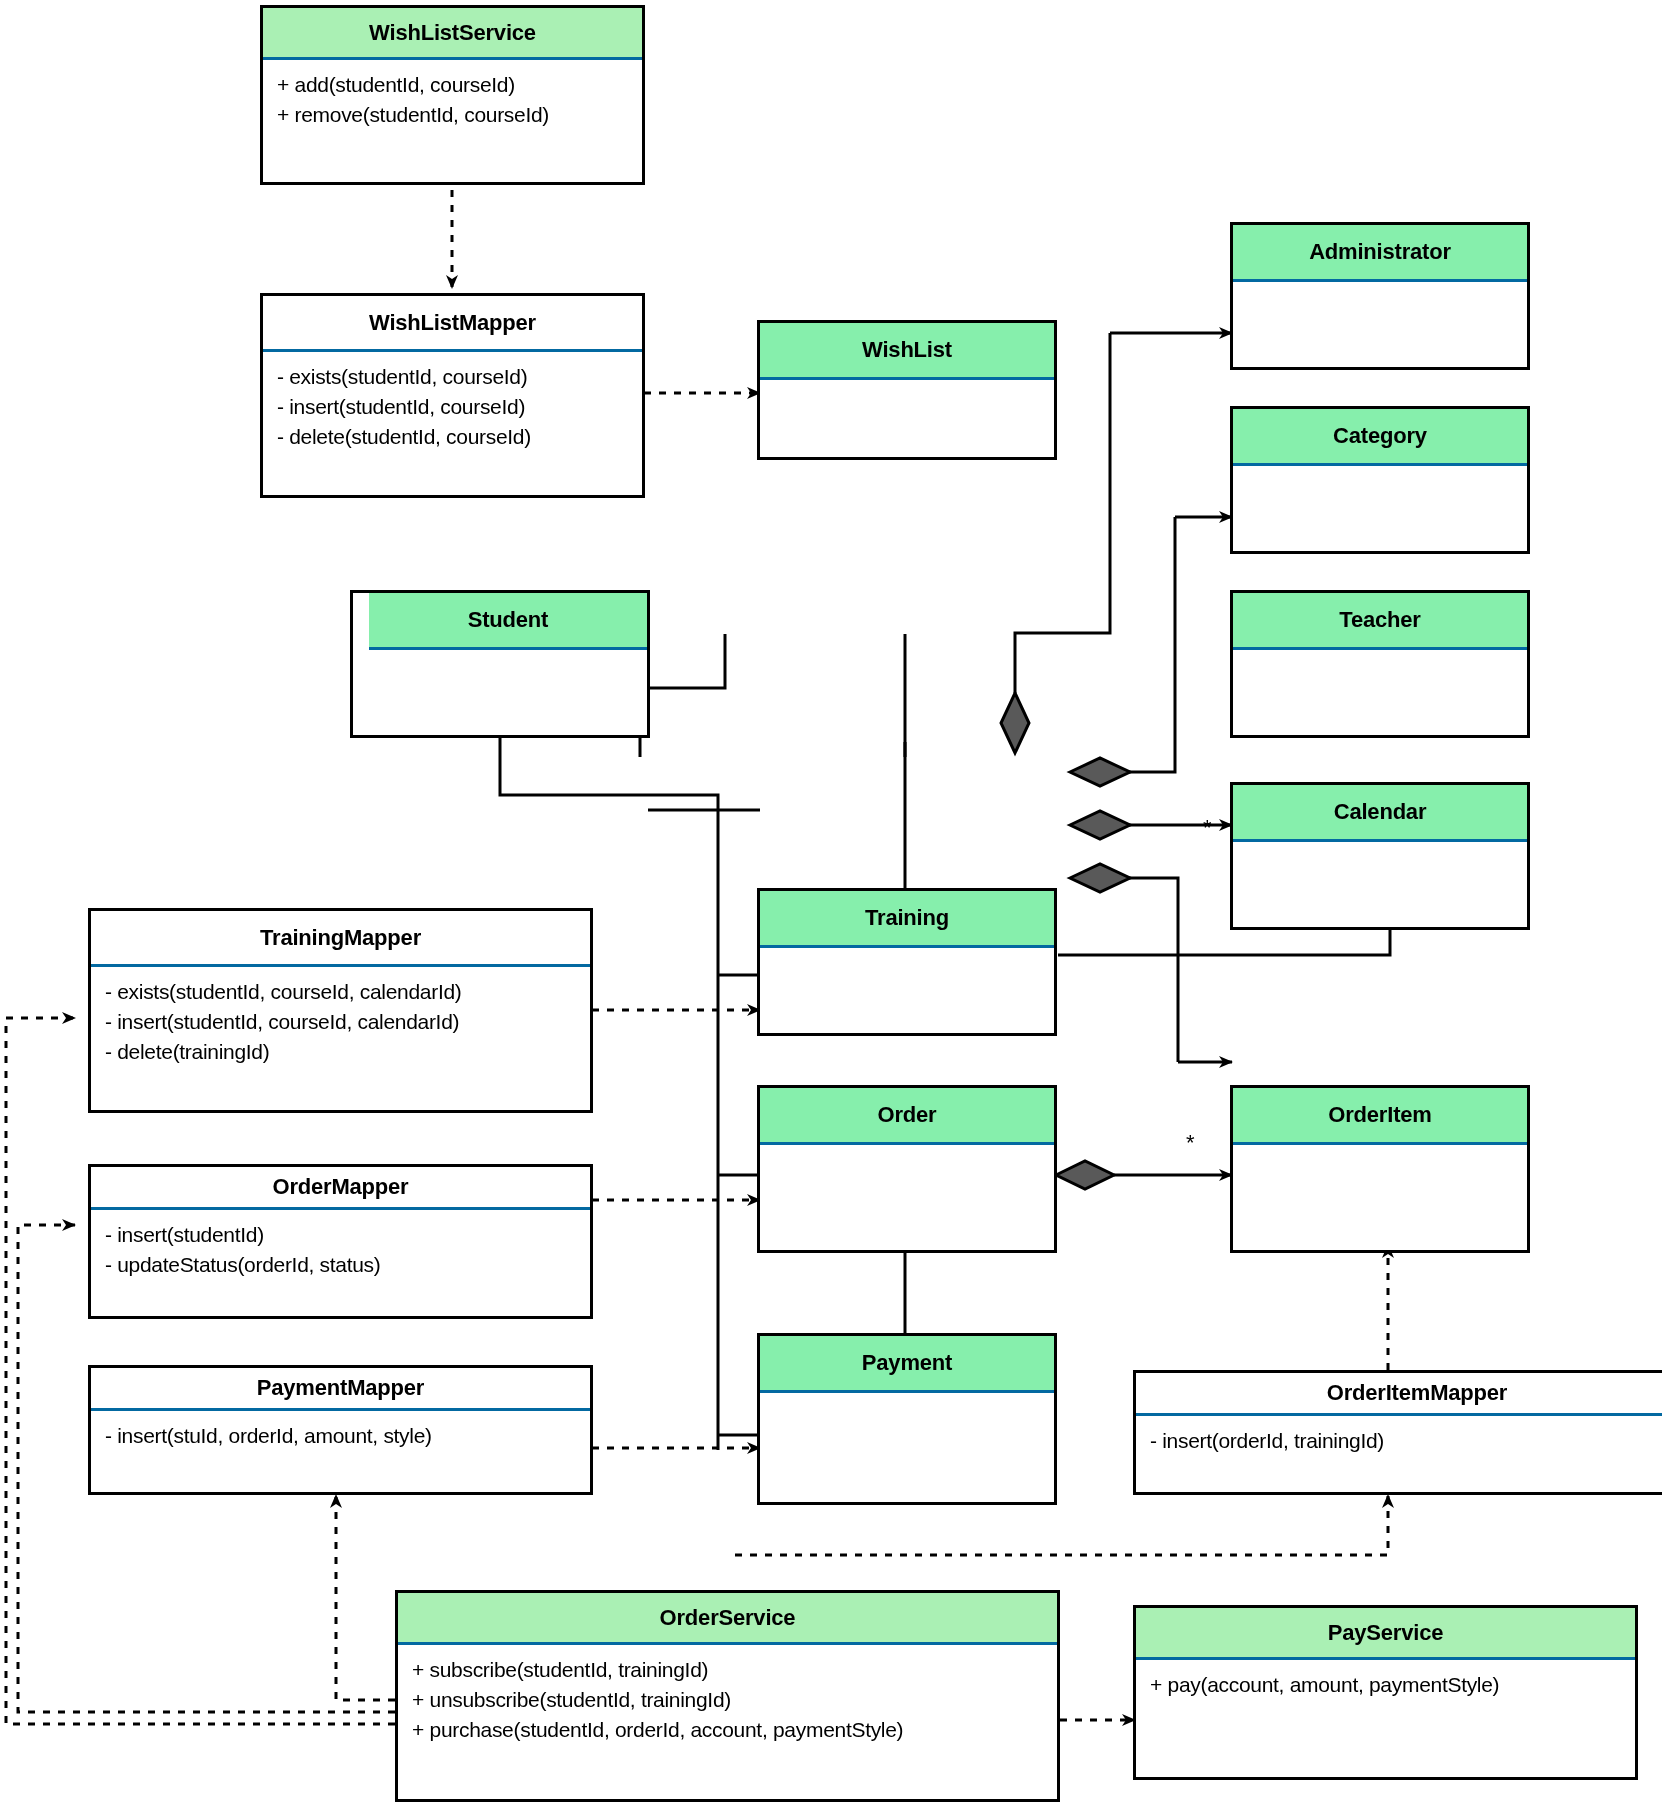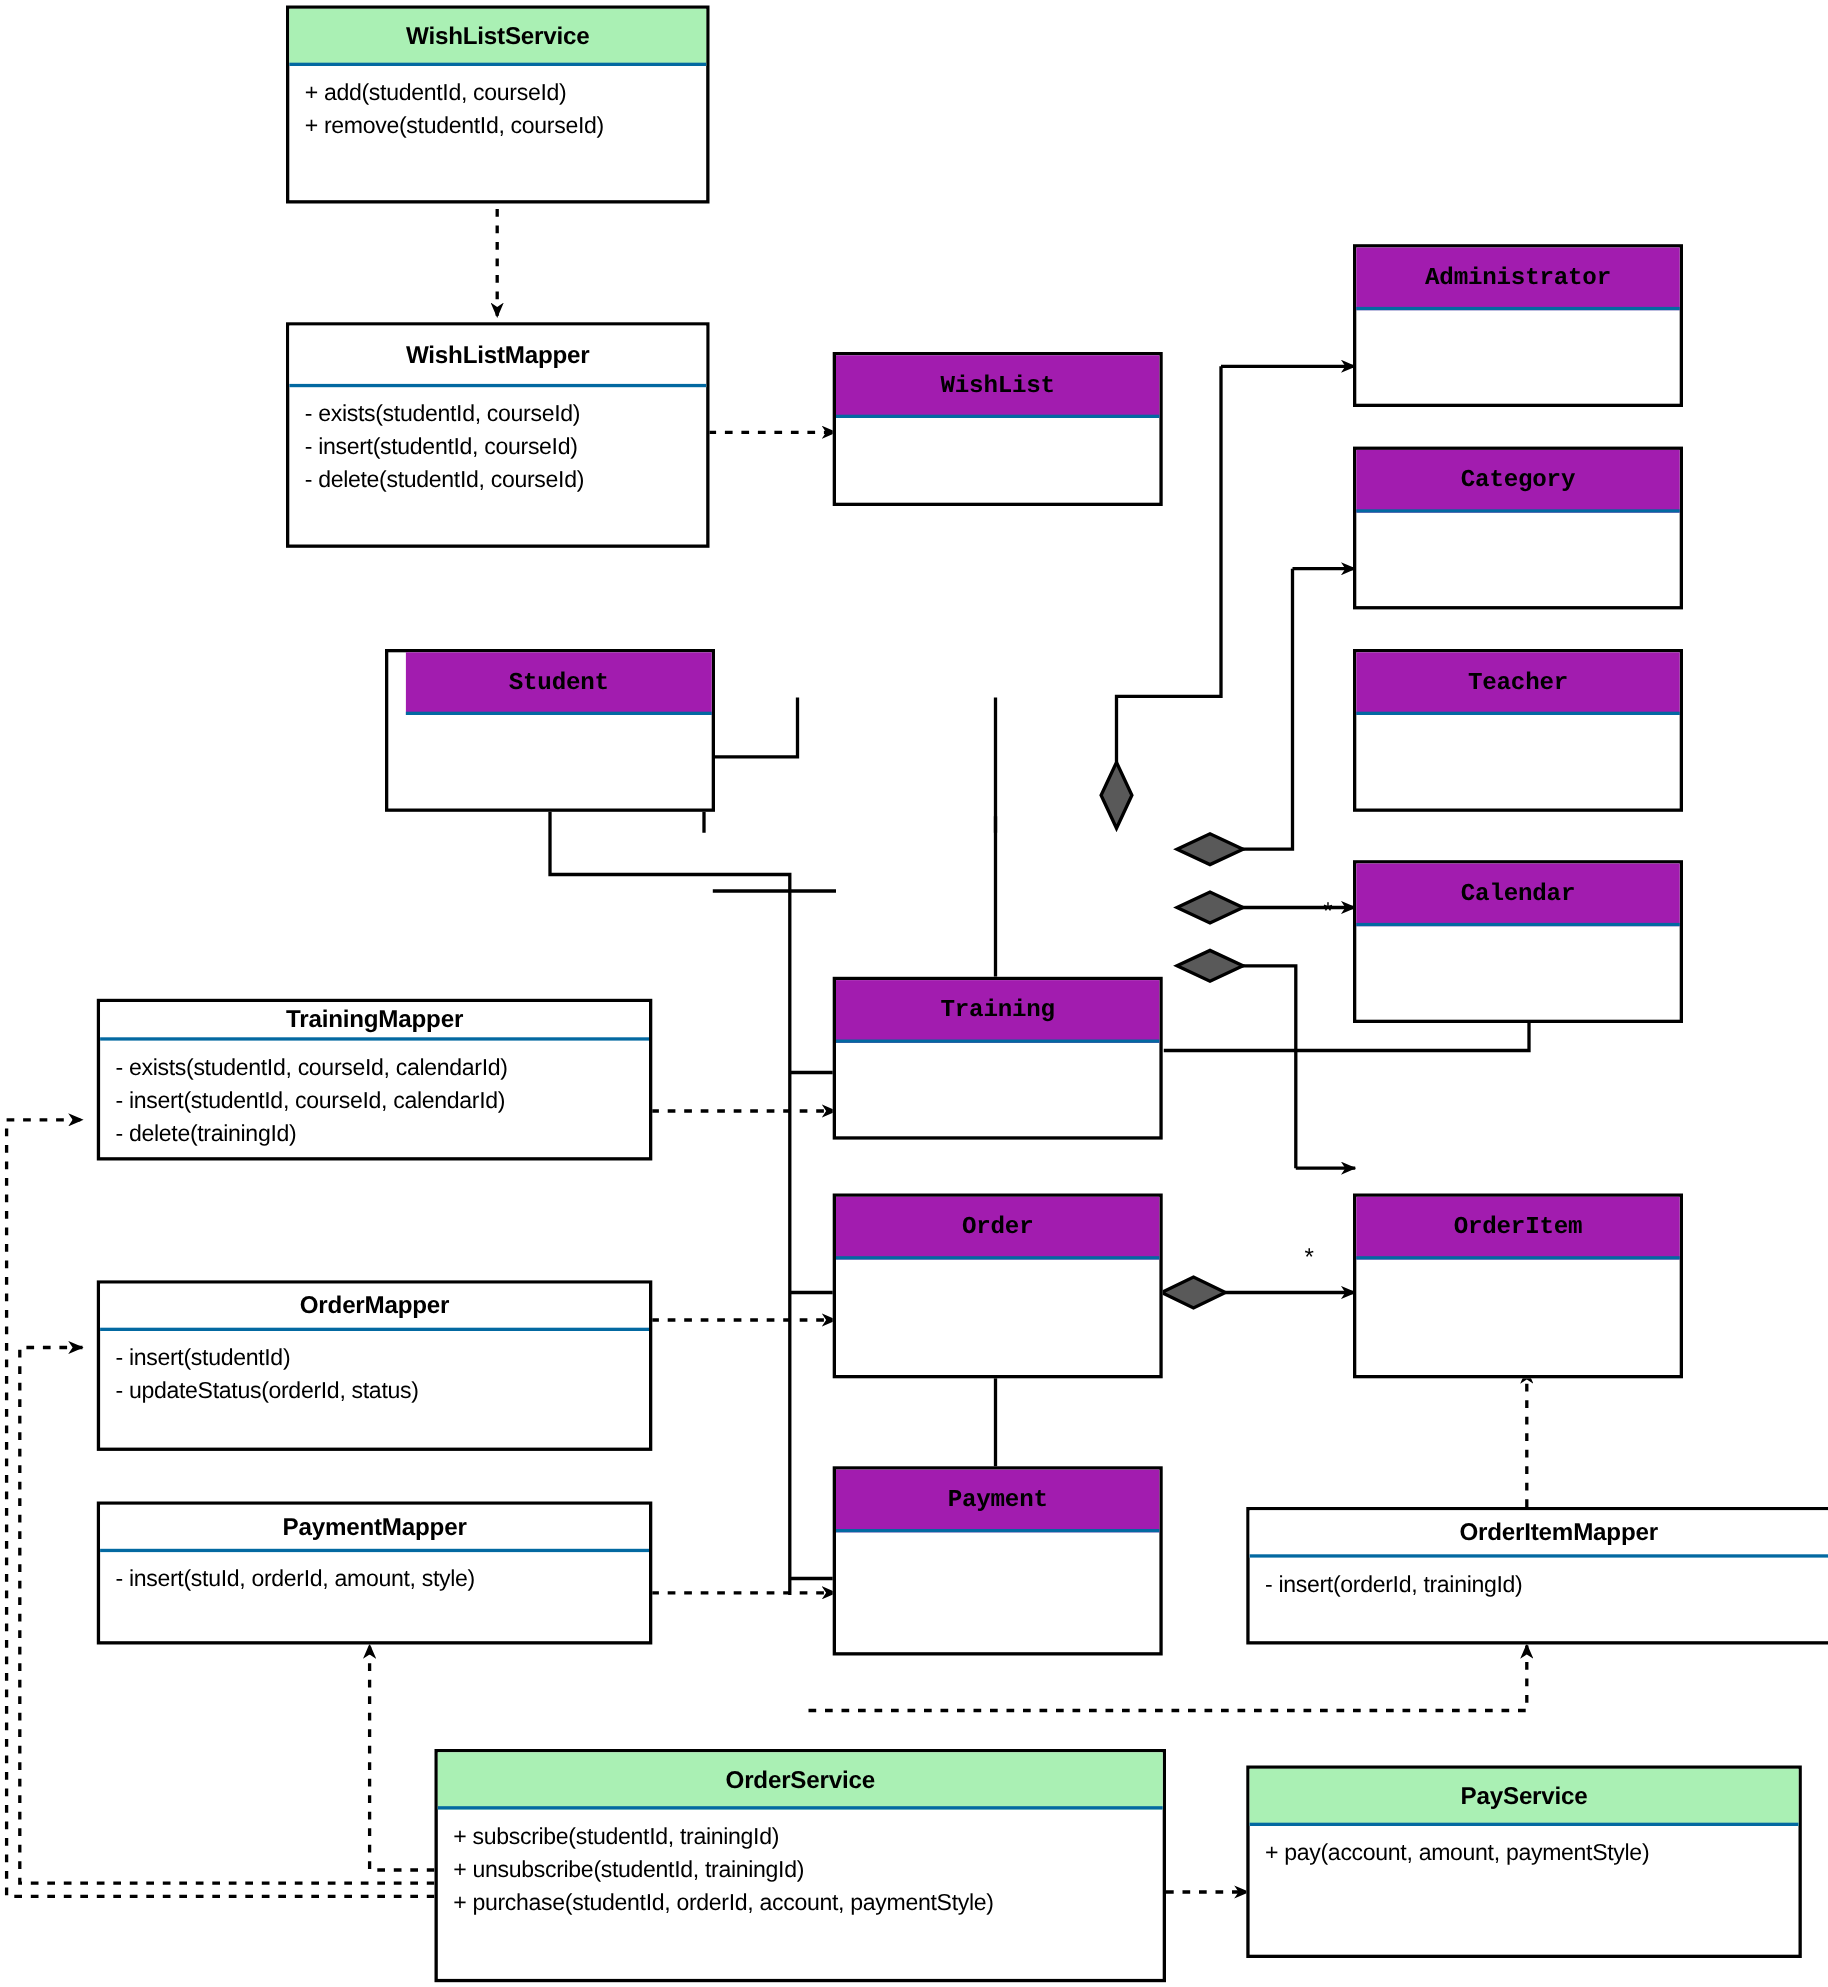--- a/index.html
+++ b/index.html
@@ -41,21 +41,21 @@
     text-align: center;
     font-weight: bold;
     font-size: 22px;
     color: #000000;
     border-bottom: 3px solid #0369a1;
     display: flex;
     align-items: center;
     justify-content: center;
     letter-spacing: -0.2px;
   }
-  .uml.entity .title { background: #a21caf; font-family: Liberation Mono, monospace; }
+  .uml.entity .title { background: #86efac; }
   .uml.service .title { background: #aaf0b4; }
   .uml.mapper .title { background: #ffffff; }
   .uml .members {
     flex: 1 1 auto;
     padding: 10px 14px 6px 14px;
     box-sizing: border-box;
   }
   .uml .members .m {
     font-size: 21px;
     line-height: 30px;
@@ -189,21 +189,21 @@
   <div class="uml entity" style="left:1230px; top:590px; width:300px; height:148px;">
     <div class="title" style="height:57px;">Teacher</div>
     <div class="members"></div>
   </div>
 
   <div class="uml entity" style="left:1230px; top:782px; width:300px; height:148px;">
     <div class="title" style="height:57px;">Calendar</div>
     <div class="members"></div>
   </div>
 
-  <div class="uml mapper" style="left:88px; top:908px; width:505px; height:147px;">
+  <div class="uml mapper" style="left:88px; top:908px; width:505px; height:205px;">
     <div class="title" style="height:56px;">TrainingMapper</div>
     <div class="members">
       <div class="m">- exists(studentId, courseId, calendarId)</div>
       <div class="m">- insert(studentId, courseId, calendarId)</div>
       <div class="m">- delete(trainingId)</div>
     </div>
   </div>
 
   <div class="uml entity" style="left:757px; top:888px; width:300px; height:148px;">
     <div class="title" style="height:57px;">Training</div>

